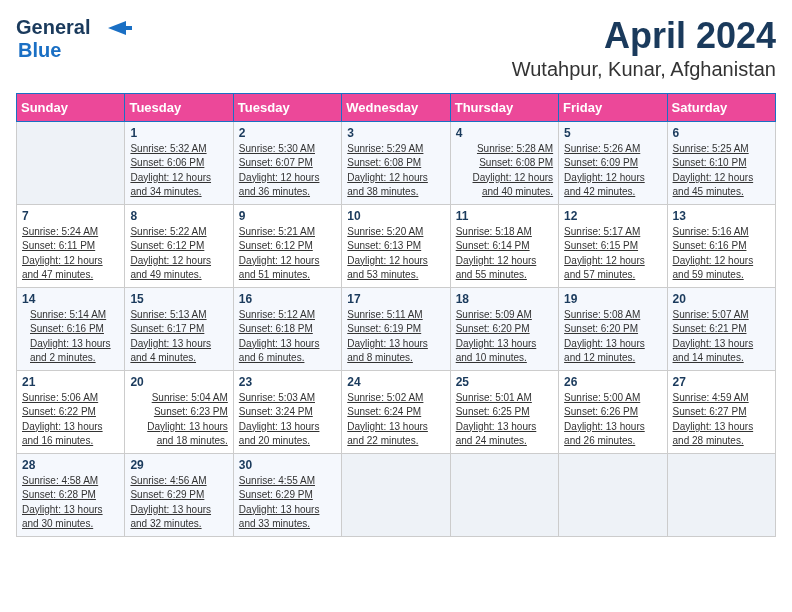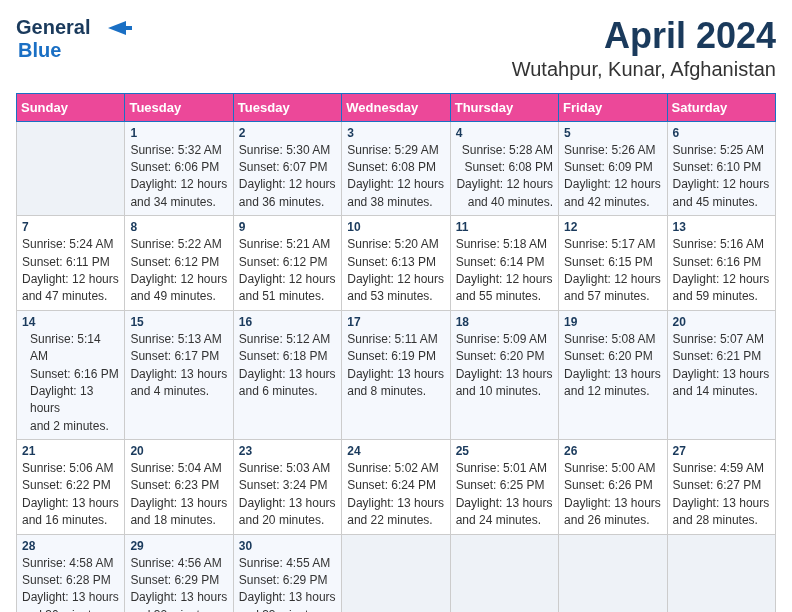--- a/index.html
+++ b/index.html
@@ -70,23 +70,24 @@
       background-color: #fff;
     }
     .day-num {
       font-size: 12px;
       font-weight: bold;
       color: #1a3a5c;
       display: block;
       margin-bottom: 2px;
     }
     .cell-content {
-      font-size: 12px;
+      font-size: 10px;
       line-height: 1.45;
       color: #333;
+      text-decoration: underline;
     }
     .empty-cell {
       background-color: #eef2f7 !important;
     }
   </style>
 </head>
 <body>
 
 <div class="header">
   <div class="logo">
@@ -267,21 +268,21 @@
       <tr>
         <td>
           <span class="day-num">21</span>
           <div class="cell-content" style="white-space: pre-line;">Sunrise: 5:06 AM
 Sunset: 6:22 PM
 Daylight: 13 hours
 and 16 minutes.</div>
         </td>
         <td>
           <span class="day-num">20</span>
-          <div class="cell-content" style="white-space: pre-line;">Sunrise: 5:04 AM
+          <div class="cell-content" style="white-space: pre-line; text-align: right;">Sunrise: 5:04 AM
 Sunset: 6:23 PM
 Daylight: 13 hours
 and 18 minutes.</div>
         </td>
         <td>
           <span class="day-num">23</span>
           <div class="cell-content" style="white-space: pre-line;">Sunrise: 5:03 AM
 Sunset: 3:24 PM
 Daylight: 13 hours
 and 20 minutes.</div>

